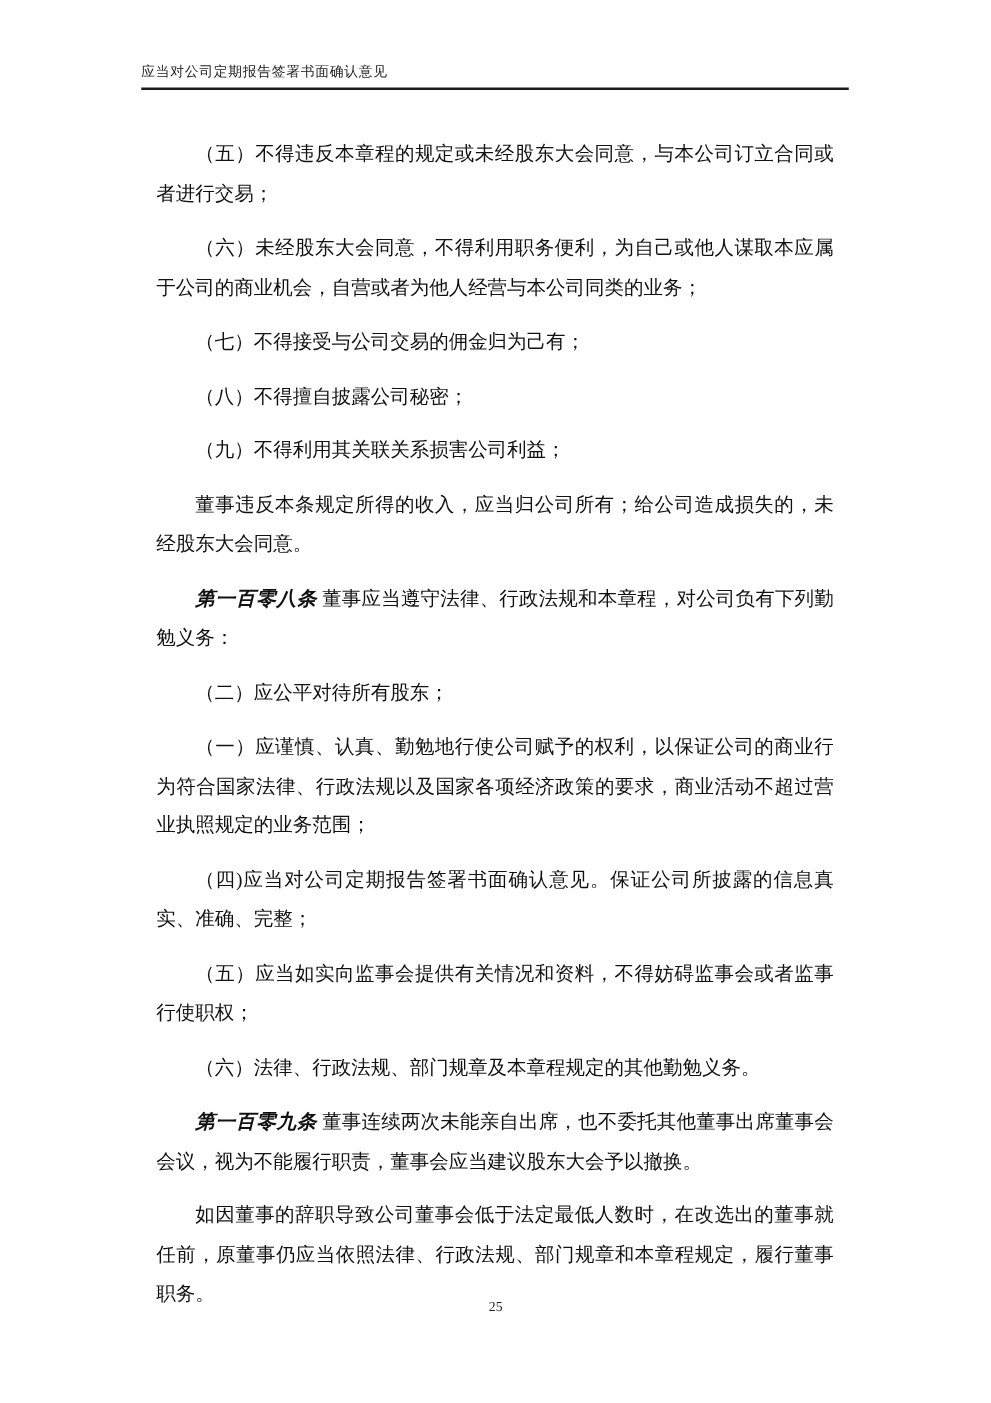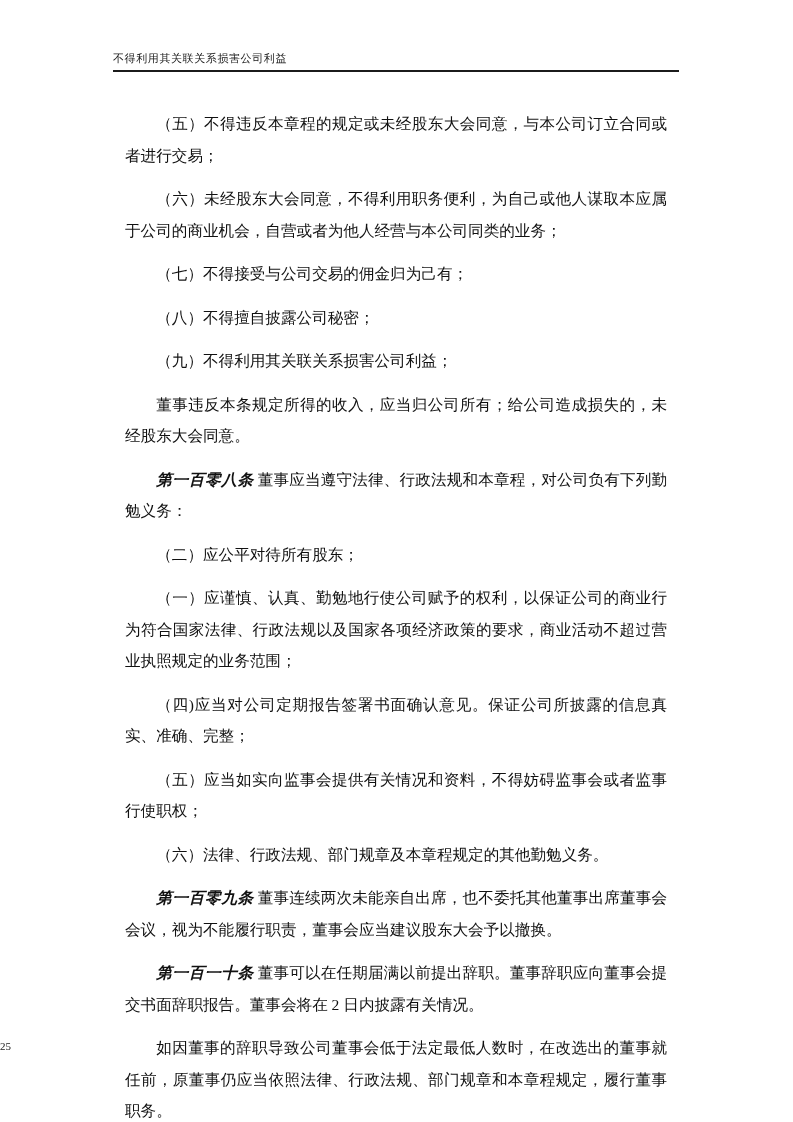--- a/index.html
+++ b/index.html
@@ -52,47 +52,46 @@
     font-weight: 700;
     font-family: "Liberation Sans", "DejaVu Sans", sans-serif;
     letter-spacing: 0.5px;
     font-style: italic;
   }
   .page-footer {
     position: absolute;
     left: 0;
     top: 1040px;
     width: 793px;
-    text-align: left;
+    text-align: center;
     font-size: 11px;
     color: #222222;
   }
 </style>
 </head>
 <body>
 
 <div class="page">
   <div class="page-header">
-    <span>不得利用其关联关系损害公司利益</span>
+    <span>应当对公司定期报告签署书面确认意见</span>
   </div>
 
   <div class="content" id="content">
       <p>（五）不得违反本章程的规定或未经股东大会同意，与本公司订立合同或者进行交易；</p>
       <p>（六）未经股东大会同意，不得利用职务便利，为自己或他人谋取本应属于公司的商业机会，自营或者为他人经营与本公司同类的业务；</p>
       <p>（七）不得接受与公司交易的佣金归为己有；</p>
       <p>（八）不得擅自披露公司秘密；</p>
       <p>（九）不得利用其关联关系损害公司利益；</p>
       <p>董事违反本条规定所得的收入，应当归公司所有；给公司造成损失的，未经股东大会同意。</p>
       <p><b class="article-no">第一百零八条</b> 董事应当遵守法律、行政法规和本章程，对公司负有下列勤勉义务：</p>
       <p>（二）应公平对待所有股东；</p>
       <p>（一）应谨慎、认真、勤勉地行使公司赋予的权利，以保证公司的商业行为符合国家法律、行政法规以及国家各项经济政策的要求，商业活动不超过营业执照规定的业务范围；</p>
       <p>（四)应当对公司定期报告签署书面确认意见。保证公司所披露的信息真实、准确、完整；</p>
       <p>（五）应当如实向监事会提供有关情况和资料，不得妨碍监事会或者监事行使职权；</p>
       <p>（六）法律、行政法规、部门规章及本章程规定的其他勤勉义务。</p>
       <p><b class="article-no">第一百零九条</b> 董事连续两次未能亲自出席，也不委托其他董事出席董事会会议，视为不能履行职责，董事会应当建议股东大会予以撤换。</p>
-      <p><b class="article-no">第一百一十条</b> 董事可以在任期届满以前提出辞职。董事辞职应向董事会提交书面辞职报告。董事会将在 2 日内披露有关情况。</p>
       <p>如因董事的辞职导致公司董事会低于法定最低人数时，在改选出的董事就任前，原董事仍应当依照法律、行政法规、部门规章和本章程规定，履行董事职务。</p>
     </div>
 
   <div class="page-footer">
     <span>25</span>
   </div>
 </div>
 
 </body></html>

